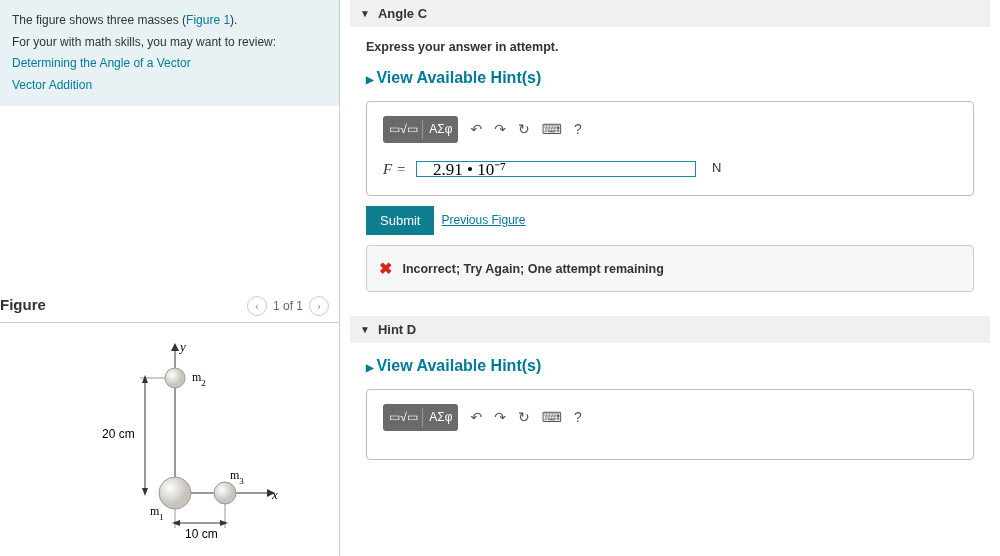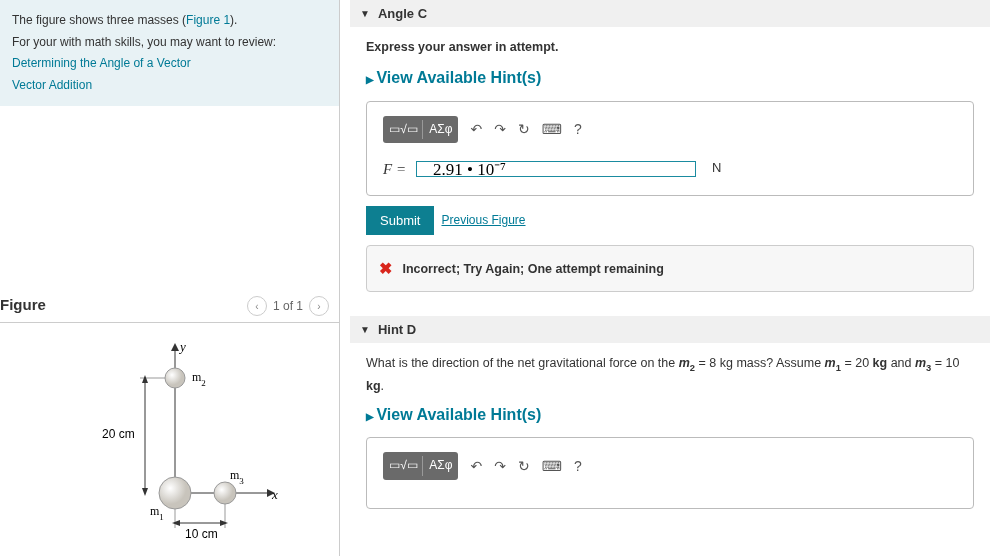--- a/index.html
+++ b/index.html
@@ -143,21 +143,20 @@
         </div>
       </div>
     </div>
 
     <div class="part">
       <div class="part-head">
         <span class="collapse-caret">▼</span>
         <span>Hint D</span>
       </div>
       <div class="part-body">
-        <div class="question" id="qD">What is the direction of the net gravitational force on the <b><i>m</i><sub>2</sub></b> = 8 kg mass? Assume <b><i>m</i><sub>1</sub></b> = 20 <b>kg</b> and <b><i>m</i><sub>3</sub></b> = 10 <b>kg</b>.</div>
         <div class="hints">View Available Hint(s)</div>
         <div class="answer-box">
           <div class="toolbar">
             <span class="toolbar-block">
                 <span>▭√▭</span>
                 <span style="border-left:1px solid #999;padding-left:6px">ΑΣφ</span>
               </span>
             <span class="tool-icon">↶</span>
             <span class="tool-icon">↷</span>
             <span class="tool-icon">↻</span>

